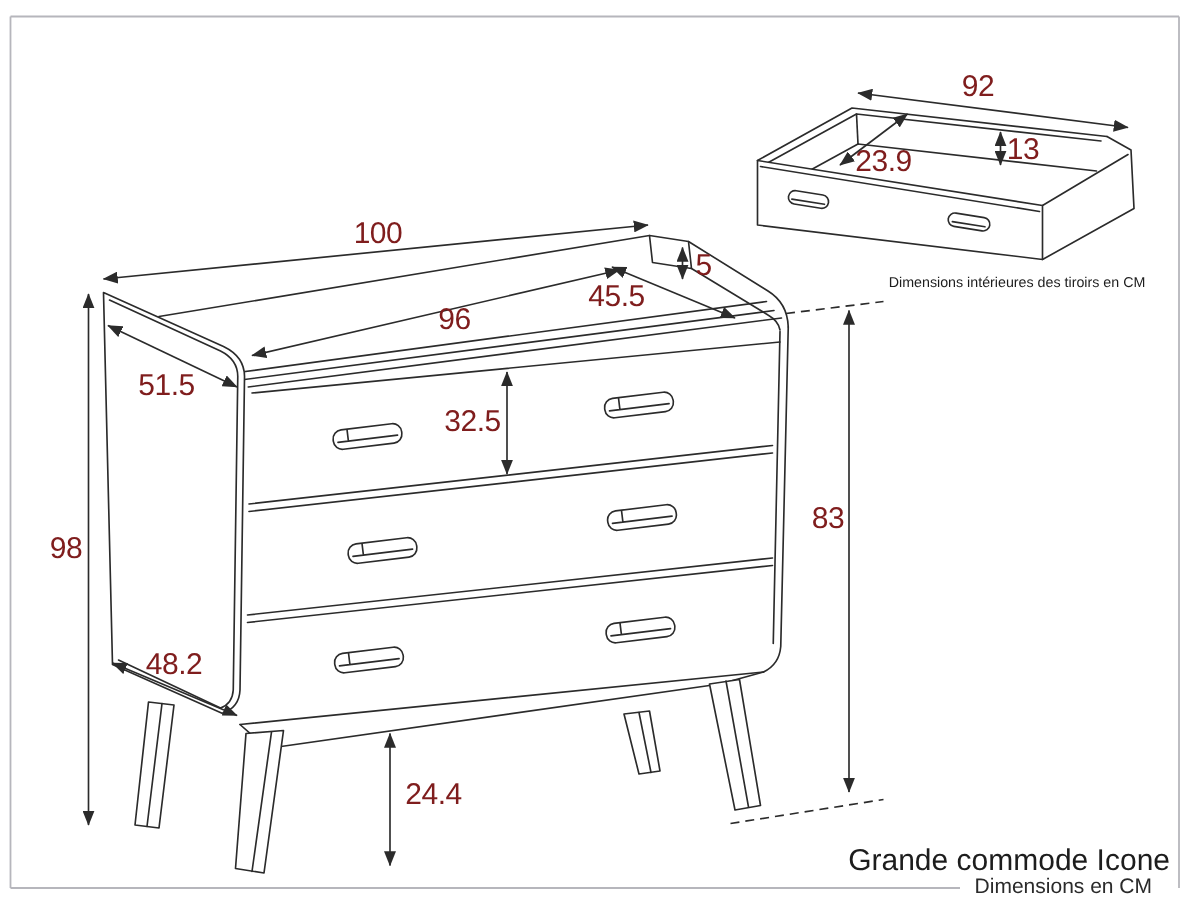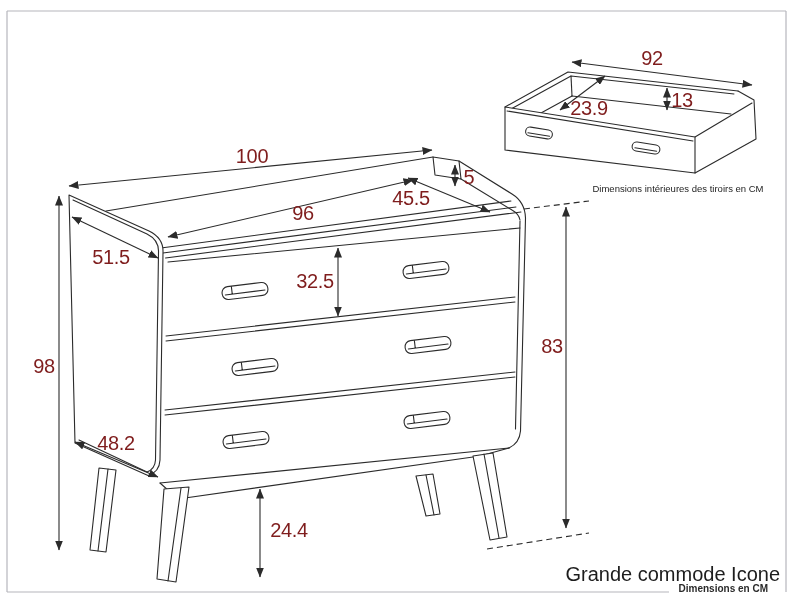--- a/index.html
+++ b/index.html
@@ -33,27 +33,26 @@
     position:absolute;
     right:20px;top:563px;
     font-size:20px;
     color:#1d1d1d;
     white-space:nowrap;
     line-height:1.1;
   }
   .units{
     position:absolute;
     right:20px;top:582px;
-    font-size:10px;
+    font-size:14px;
     color:#2a2a2a;
     white-space:nowrap;
     background:#ffffff;
     padding:1px 12px 2px 10px;
     line-height:1.1;
-    font-weight:bold;
   }
   .ln{fill:none;stroke:#2b2b2b;stroke-width:1.1;stroke-linecap:round;stroke-linejoin:round;}
   .face{fill:#ffffff;stroke:#2b2b2b;stroke-width:1.1;stroke-linejoin:round;}
   .dimln{fill:none;stroke:#2b2b2b;stroke-width:1.1;marker-start:url(#ah);marker-end:url(#ah);}
   .dash{fill:none;stroke:#2b2b2b;stroke-width:1.1;stroke-dasharray:6 4;}
   .frame{fill:none;stroke:#b6b6bc;stroke-width:1.2;}
 </style>
 </head>
 <body>
 

